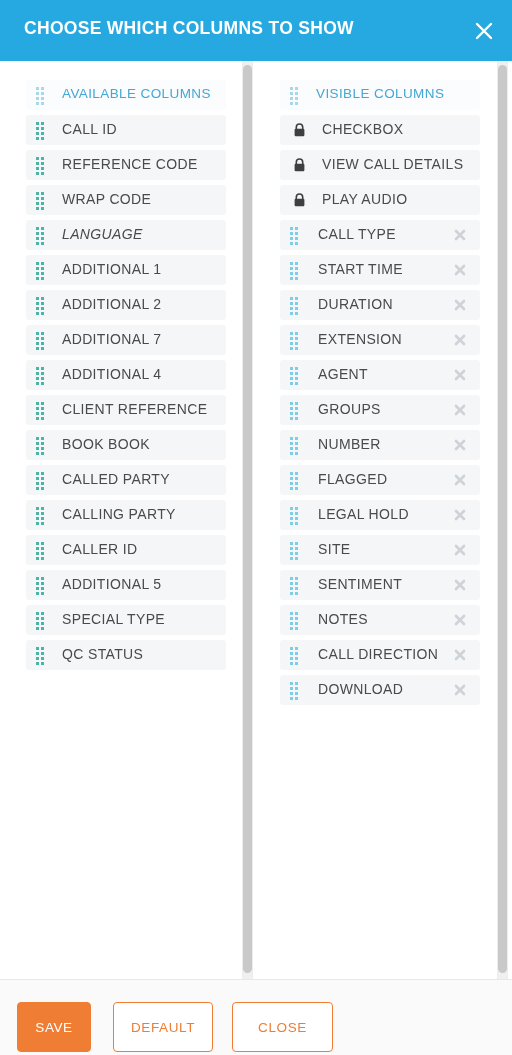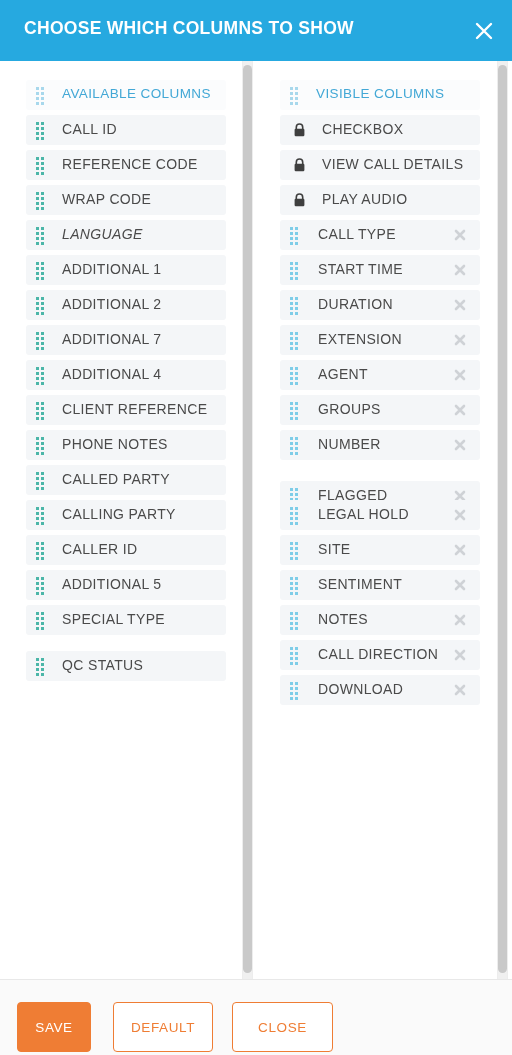--- a/index.html
+++ b/index.html
@@ -365,21 +365,21 @@
           <span class="handle">
             <i></i>
             <i></i>
             <i></i>
             <i></i>
             <i></i>
             <i></i>
             <i></i>
             <i></i>
           </span>
-          <span class="row-label">PHONE NOTES</span>
+          <span class="row-label">BOOK BOOK</span>
         </div>
         <div class="row" style="top: 404px;">
           <span class="handle">
             <i></i>
             <i></i>
             <i></i>
             <i></i>
             <i></i>
             <i></i>
             <i></i>
@@ -432,21 +432,21 @@
             <i></i>
             <i></i>
             <i></i>
             <i></i>
             <i></i>
             <i></i>
             <i></i>
           </span>
           <span class="row-label">SPECIAL TYPE</span>
         </div>
-        <div class="row" style="top: 579px; margin-top: 11px;">
+        <div class="row" style="top: 579px;">
           <span class="handle">
             <i></i>
             <i></i>
             <i></i>
             <i></i>
             <i></i>
             <i></i>
             <i></i>
             <i></i>
           </span>
@@ -616,21 +616,21 @@
             <i></i>
             <i></i>
           </span>
           <span class="row-label">NUMBER</span>
           <span class="remove-x">
             <svg width="14" height="14" viewBox="0 0 14 14" aria-hidden="true">
               <path d="M3 3 L11 11 M11 3 L3 11" stroke="#cfd2d6" stroke-width="2.6" stroke-linecap="round" fill="none"></path>
             </svg>
           </span>
         </div>
-        <div class="row" style="top: 404px; margin-top: 16px;">
+        <div class="row" style="top: 404px;">
           <span class="handle">
             <i></i>
             <i></i>
             <i></i>
             <i></i>
             <i></i>
             <i></i>
             <i></i>
             <i></i>
           </span>

